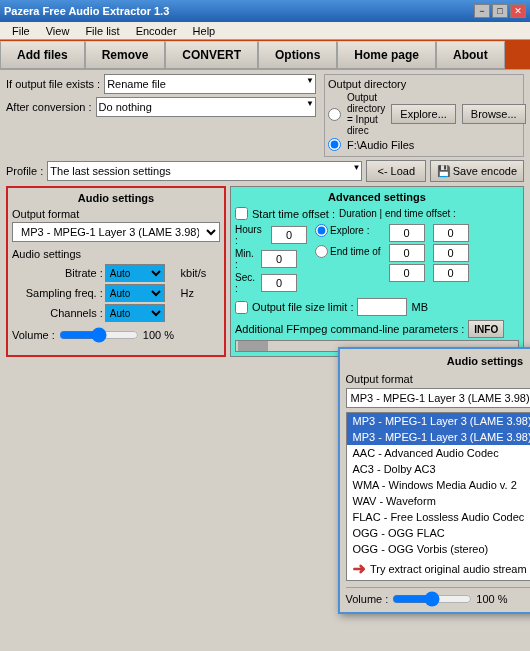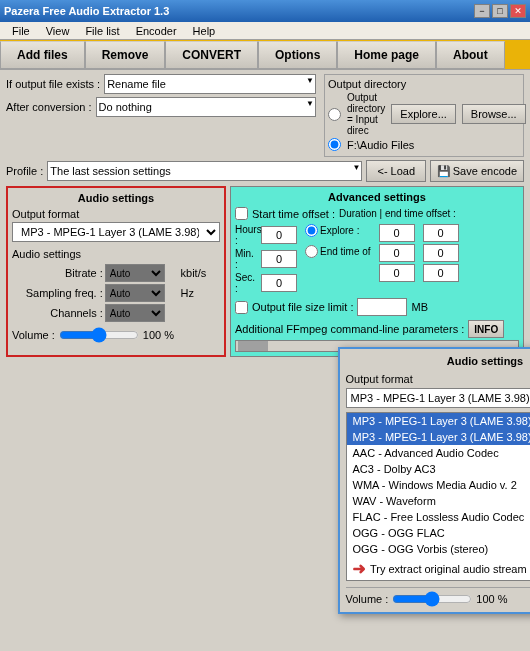--- a/index.html
+++ b/index.html
@@ -55,21 +55,21 @@
     }
     .menu-item {
       padding: 1px 8px;
       cursor: pointer;
       font-size: 11px;
       color: #000;
     }
 
     
     .toolbar {
-      background: #eab308;
+      background: #c2410c;
       height: 30px;
       display: flex;
       align-items: center;
       border-bottom: 1px solid #a0a0a0;
     }
     .toolbar-btn {
       height: 28px;
       padding: 0 16px;
       background: linear-gradient(to bottom, #e8e4dc, #c8c4bc);
       border: 1px solid #a0a0a0;
@@ -201,21 +201,21 @@
     }
 
     .grid-label {
       font-size: 11px;
       text-align: right;
     }
 
     .small-select {
       height: 18px;
       border: 1px solid #808080;
-      background: #737373;
+      background: #0ea5e9;
       font-size: 10px;
       width: 60px;
     }
 
     .unit-label {
       font-size: 11px;
     }
 
     .volume-row {
       display: flex;
@@ -505,21 +505,21 @@
 
       <div class="time-limits-section">
         <div style="display:flex; align-items:center; gap:4px; margin-bottom:4px;">
           <input type="checkbox" style="">
           <span style="font-size:11px;">Start time offset :</span>
           <span style="font-size:10px;">Duration | end time offset :</span>
         </div>
 
         <div style="display:flex; gap:8px;">
           <div style="display:flex; flex-direction:column; gap:2px;">
-            <div style="display:flex; align-items:center; gap:2px;">
+            <div style="display:flex; align-items:center; gap:12px;">
               <span style="font-size:10px; width:24px;">Hours :</span>
               <input type="text" class="time-input" value="0" style="">
             </div>
             <div style="display:flex; align-items:center; gap:2px;">
               <span style="font-size:10px; width:24px;">Min. :</span>
               <input type="text" class="time-input" value="0" style="">
             </div>
             <div style="display:flex; align-items:center; gap:2px;">
               <span style="font-size:10px; width:24px;">Sec. :</span>
               <input type="text" class="time-input" value="0" style="">

